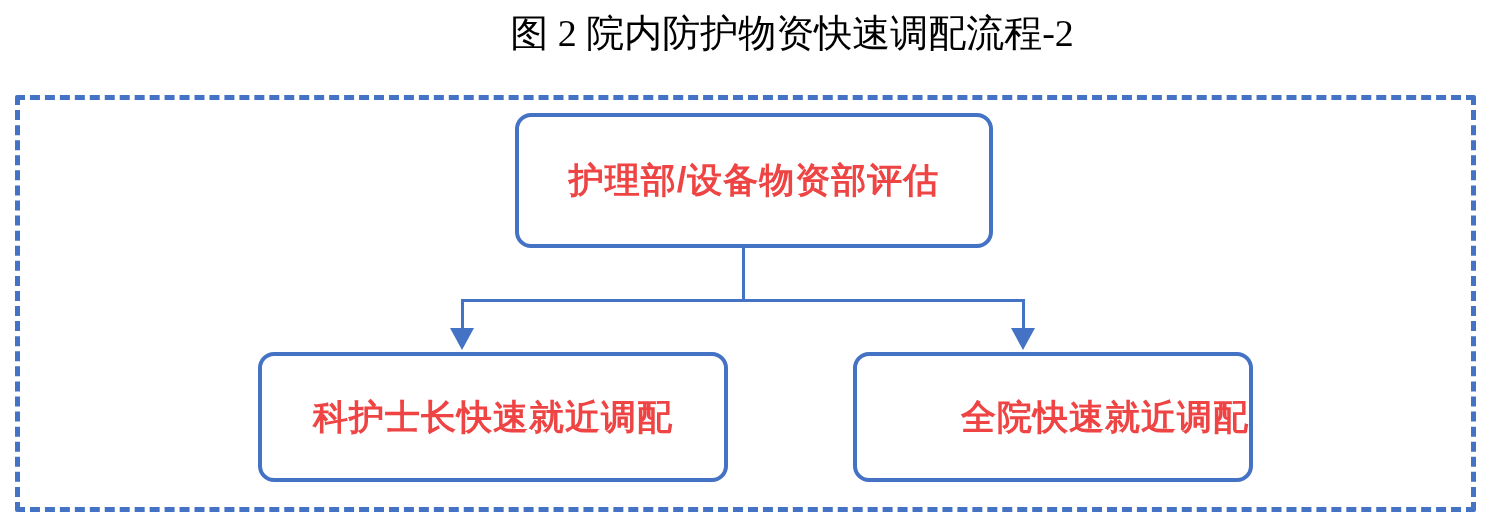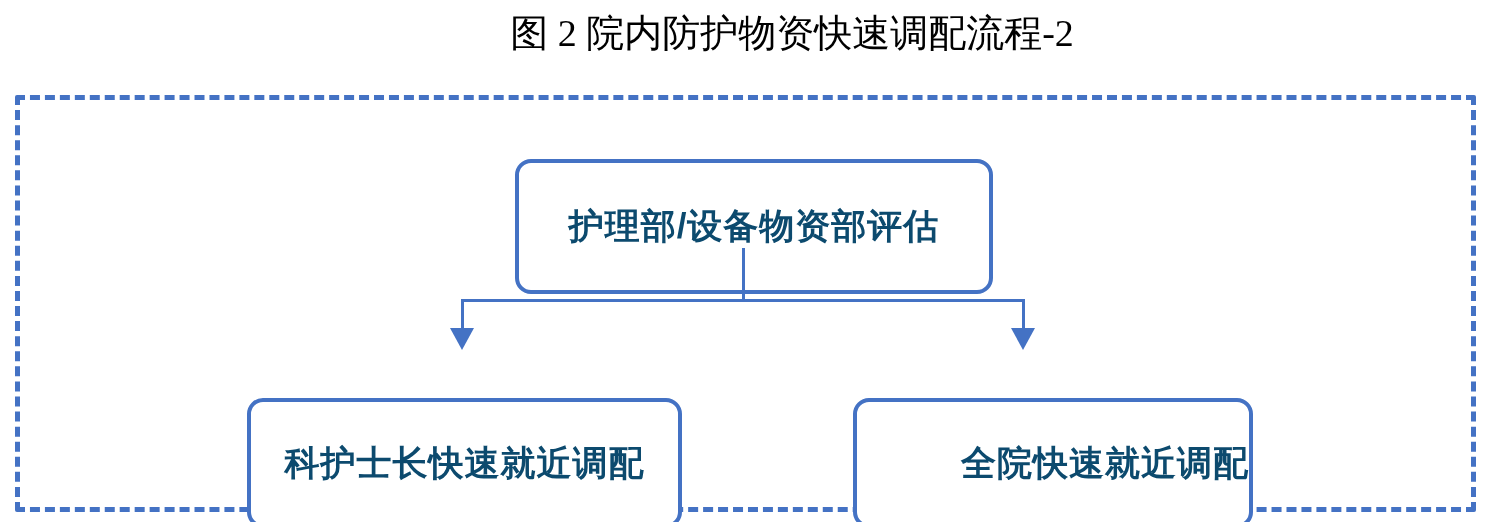--- a/index.html
+++ b/index.html
@@ -49,26 +49,25 @@
     box-sizing: border-box;
     border: 4px solid #4472C4;
     border-radius: 16px;
     background: #ffffff;
     display: flex;
     align-items: center;
     justify-content: center;
     font-size: 35px;
     font-weight: 700;
     letter-spacing: 1px;
-    color: #0c4a6e;
+    color: #ef4444;
     white-space: nowrap;
-    margin-top: 46px;
   }
   .node-root  { left: 515px; top: 113px; width: 478px; height: 135px; }
-  .node-left  { left: 247px; top: 352px; width: 435px; height: 130px; }
+  .node-left  { left: 258px; top: 352px; width: 470px; height: 130px; }
   .node-right { left: 853px; top: 352px; width: 400px; height: 130px; justify-content: flex-end; }
 
   
   .line {
     position: absolute;
     background: #4472C4;
   }
   .stem        { left: 742px; top: 248px; width: 3px;   height: 54px; }
   .hline       { left: 461px; top: 299px; width: 564px; height: 3px;  }
   .drop-left   { left: 461px; top: 299px; width: 3px;   height: 31px; }

